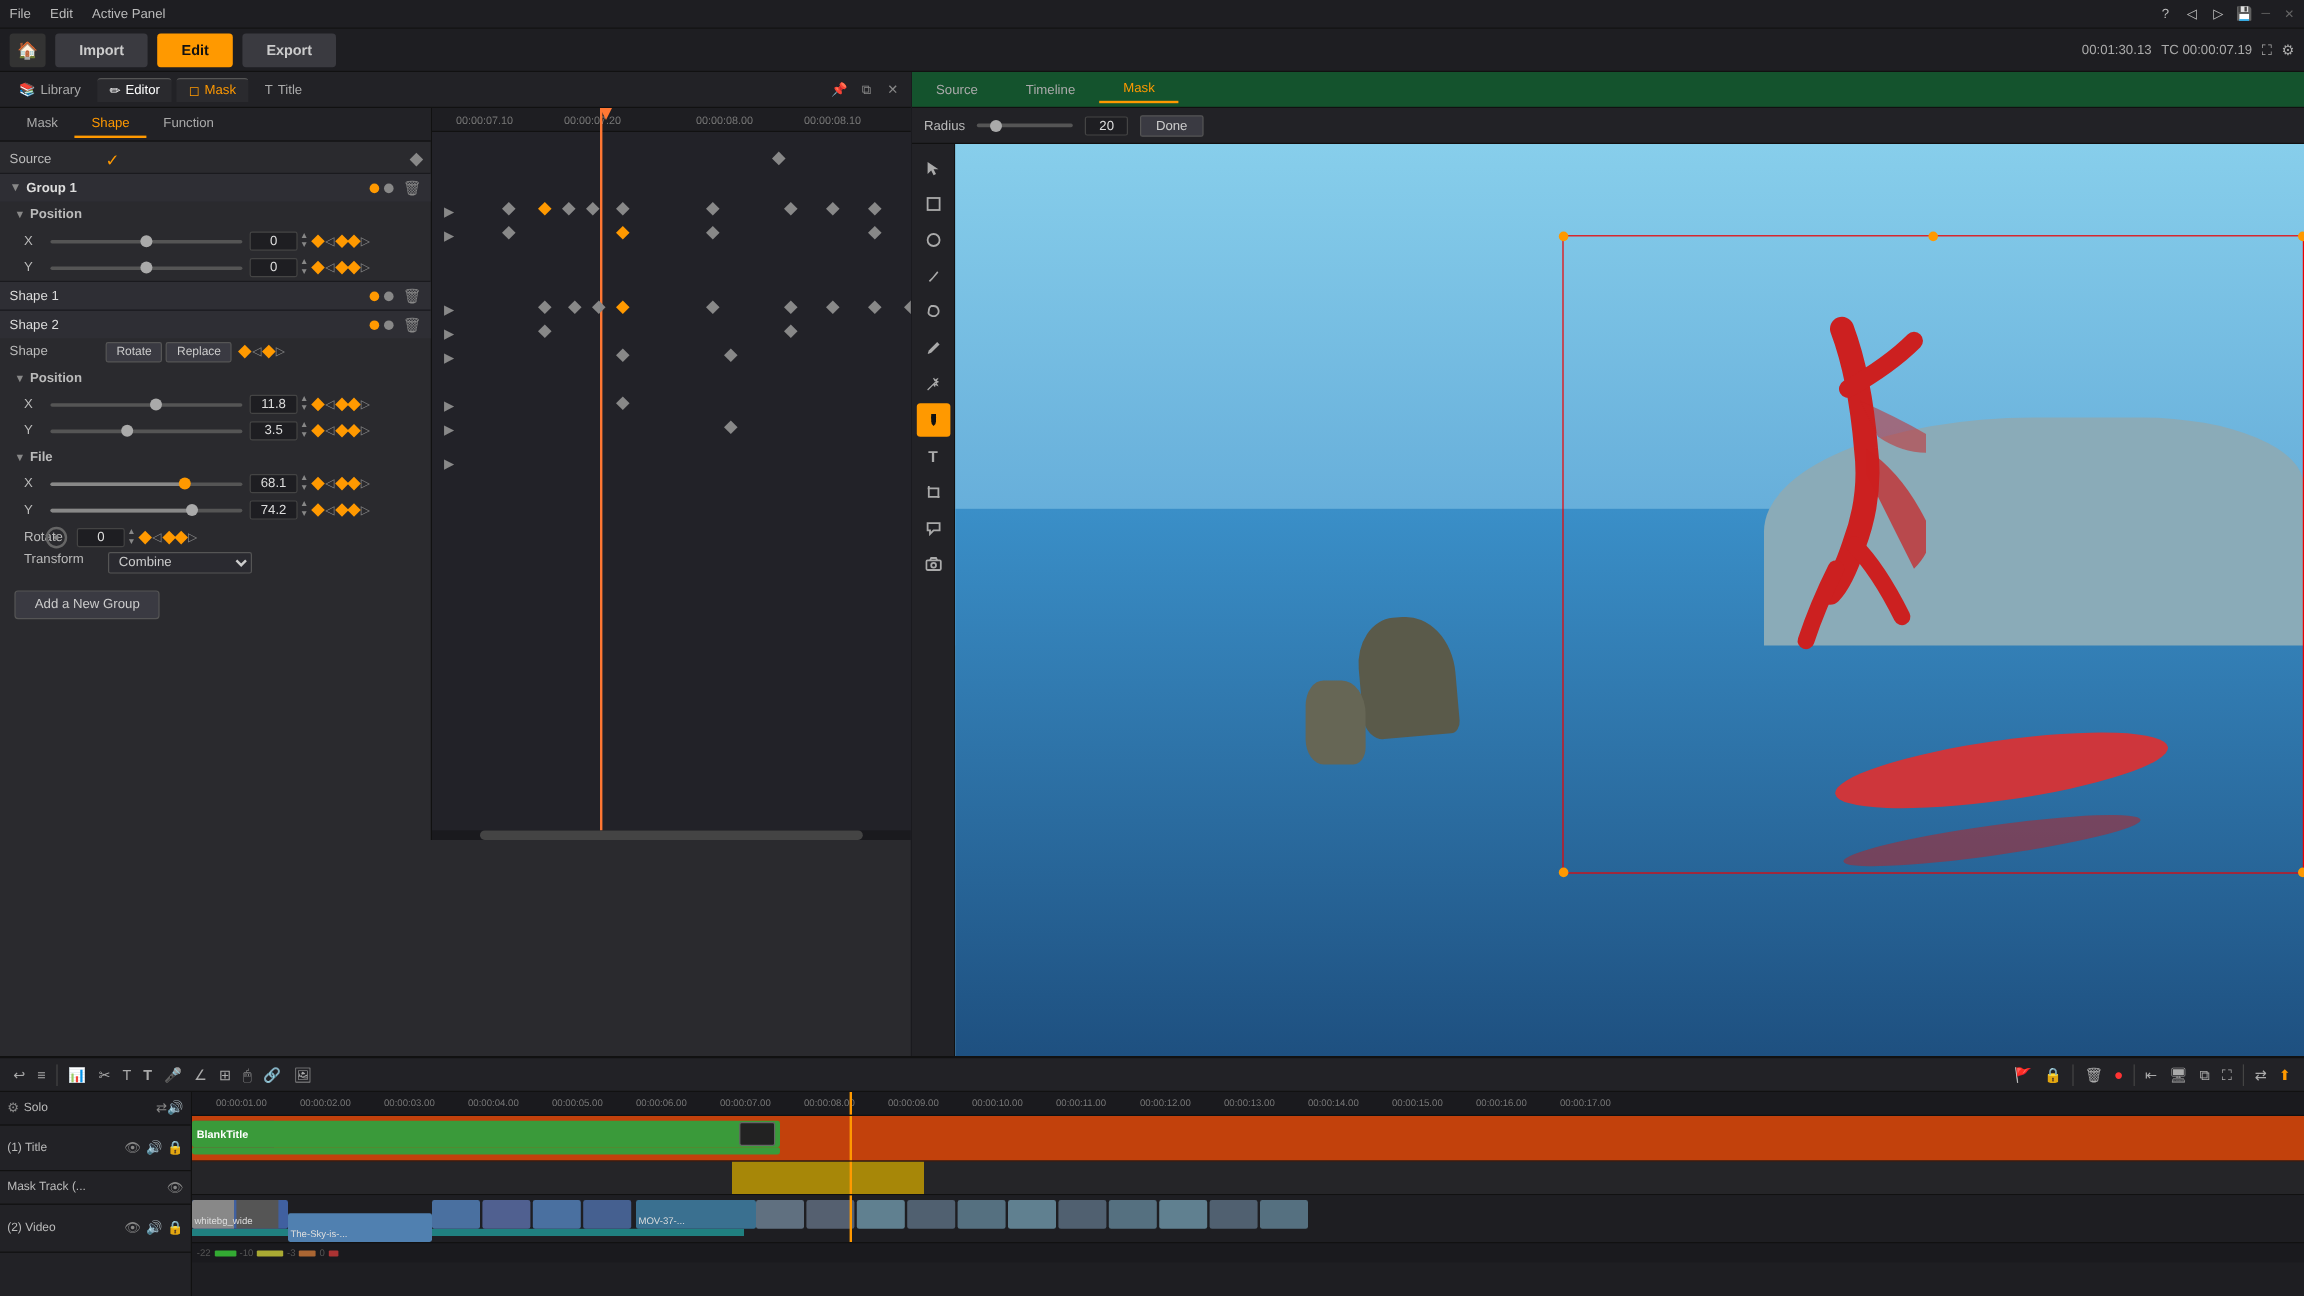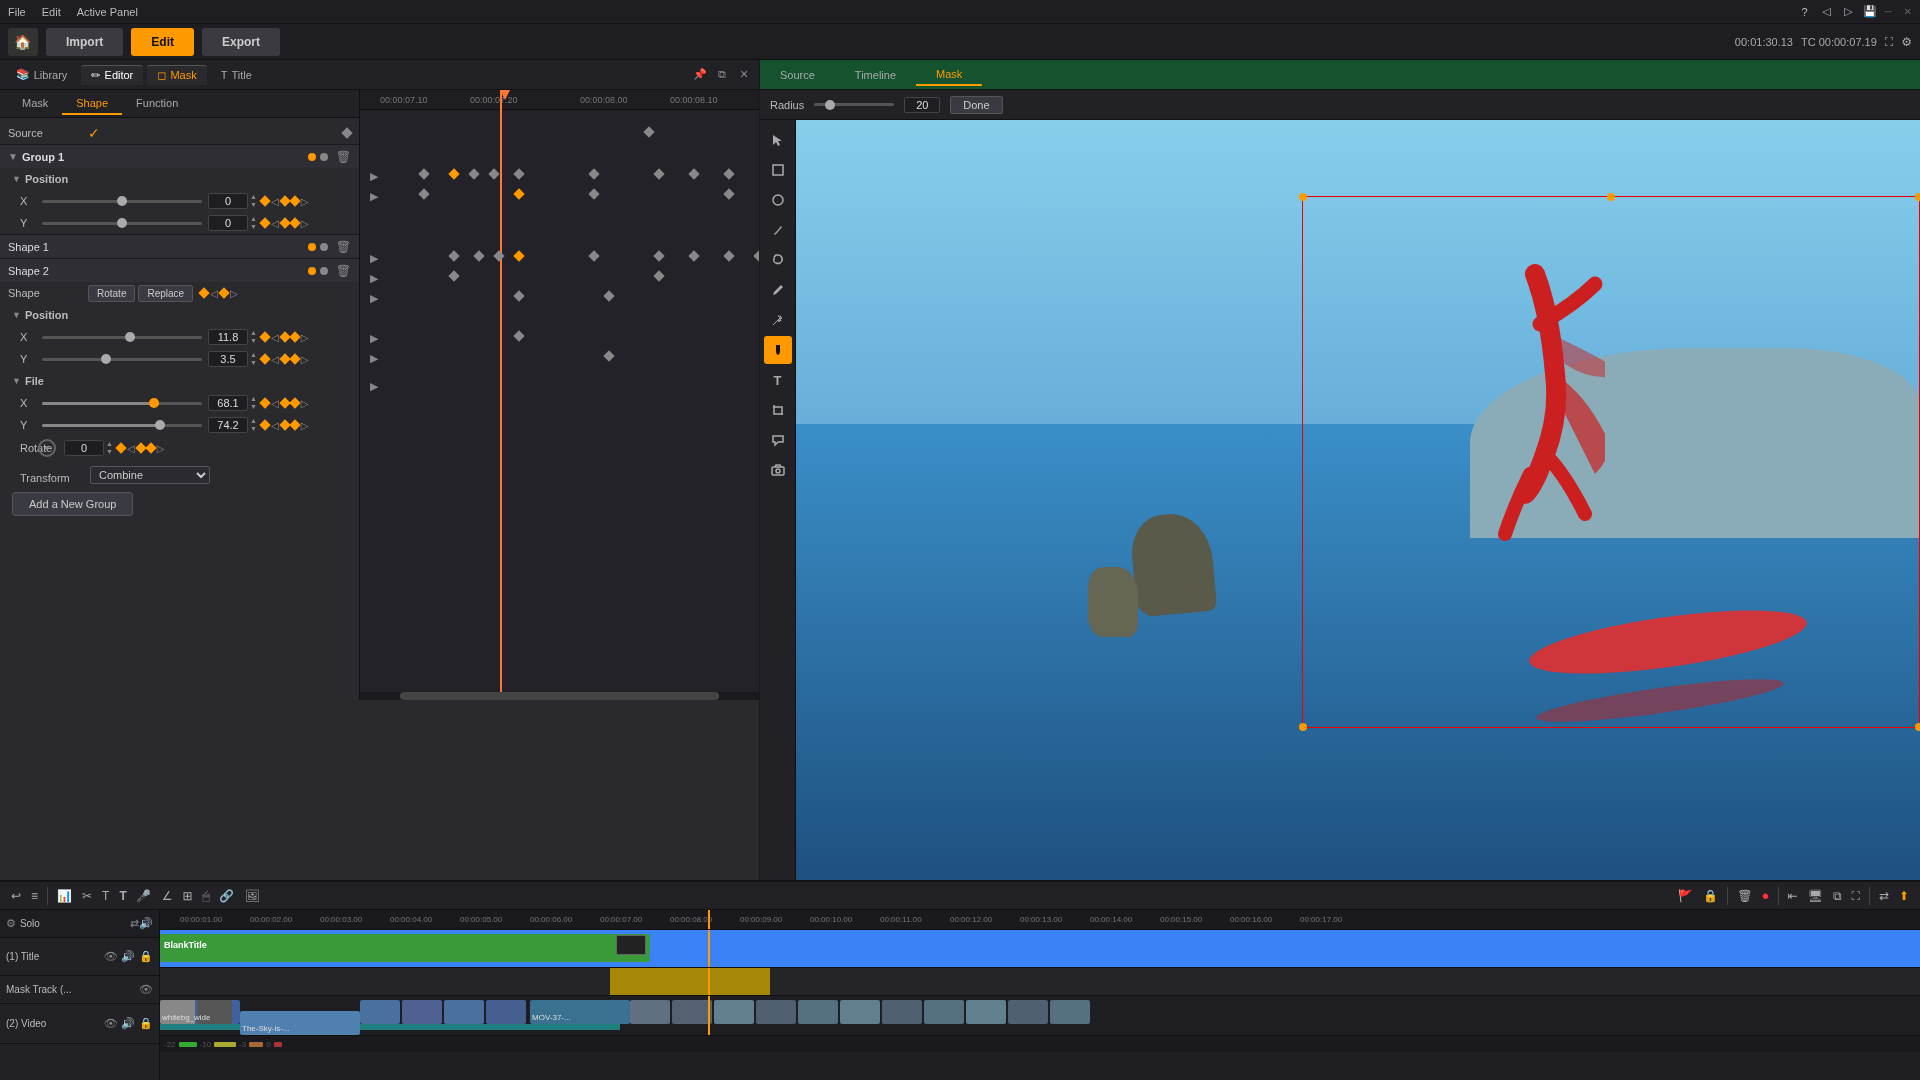--- a/index.html
+++ b/index.html
@@ -247,21 +247,21 @@
       font-size: 10px;
       padding: 2px 8px;
       border-radius: 2px;
       cursor: pointer;
       margin-right: 3px;
     }
 
     
     .transform-row {
       display: flex;
-      align-items: flex-end;
+      align-items: flex-start;
       height: 24px;
       padding: 0 8px 0 20px;
     }
     .transform-label { width: 70px; font-size: 11px; color: #bbb; }
     .transform-select {
       background: #2a2a30;
       border: 1px solid #555;
       color: #ccc;
       font-size: 11px;
       padding: 1px 4px;
@@ -1112,21 +1112,21 @@
         <div style="position:absolute;font-size:8px;color:#777;left:790px;">00:00:12.00</div>
         <div style="position:absolute;font-size:8px;color:#777;left:860px;">00:00:13.00</div>
         <div style="position:absolute;font-size:8px;color:#777;left:930px;">00:00:14.00</div>
         <div style="position:absolute;font-size:8px;color:#777;left:1000px;">00:00:15.00</div>
         <div style="position:absolute;font-size:8px;color:#777;left:1070px;">00:00:16.00</div>
         <div style="position:absolute;font-size:8px;color:#777;left:1140px;">00:00:17.00</div>
 
         <div style="position:absolute;top:0;left:548px;width:2px;height:100%;background:#f90;z-index:5;"></div>
       </div>
 
-      <div class="track-row" style="height:38px;position:relative;background:#3b82f6;">
+      <div class="track-row" style="height:38px;position:relative;background:#c2410c;">
 
         <div style="position:absolute;top:26px;left:0;width:490px;height:6px;background:#3a9a3a;border-radius:2px;"></div>
 
         <div style="position:absolute;top:4px;left:0;width:70px;height:22px;background:#222;border:1px solid #555;border-radius:2px;"></div>
 
         <div style="position:absolute;top:4px;left:0;width:490px;height:22px;background:#3a9a3a;border-radius:2px;display:flex;align-items:center;padding:0 4px;">
           <span style="font-size:9px;color:#fff;font-weight:600;">BlankTitle</span>
 
           <div style="position:absolute;right:4px;width:30px;height:20px;background:#222;border:1px solid #666;border-radius:2px;"></div>
         </div>

